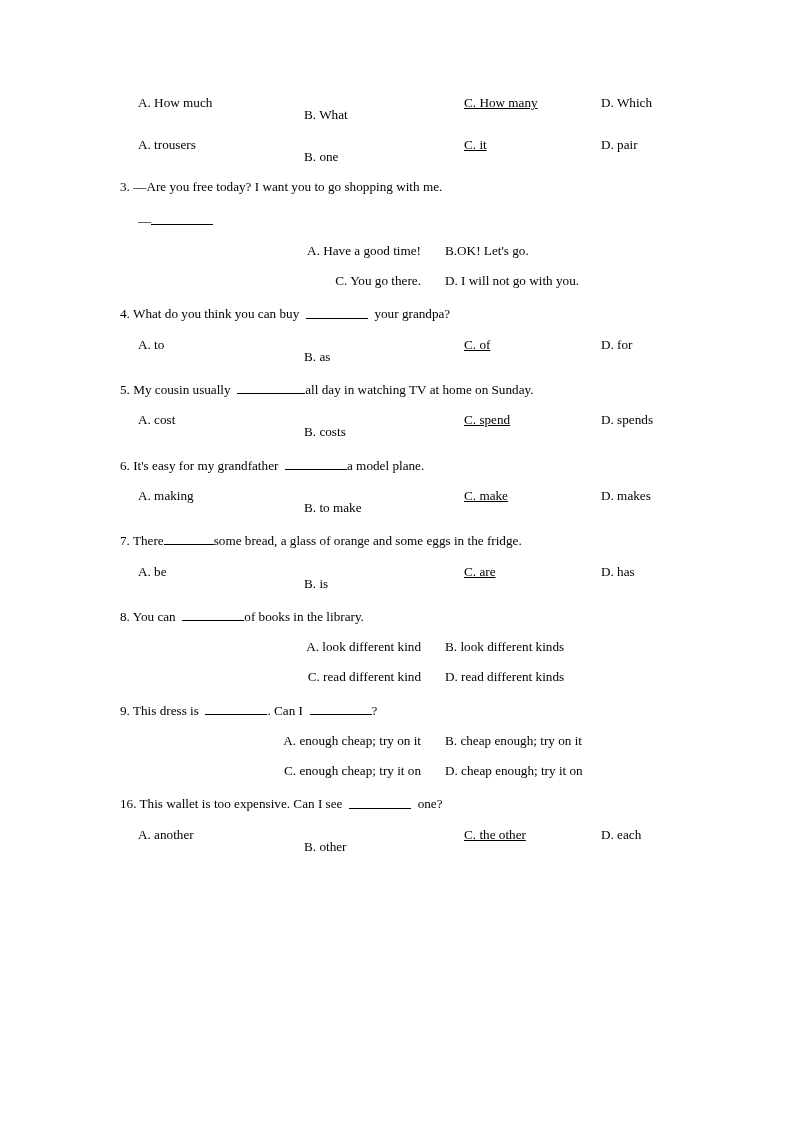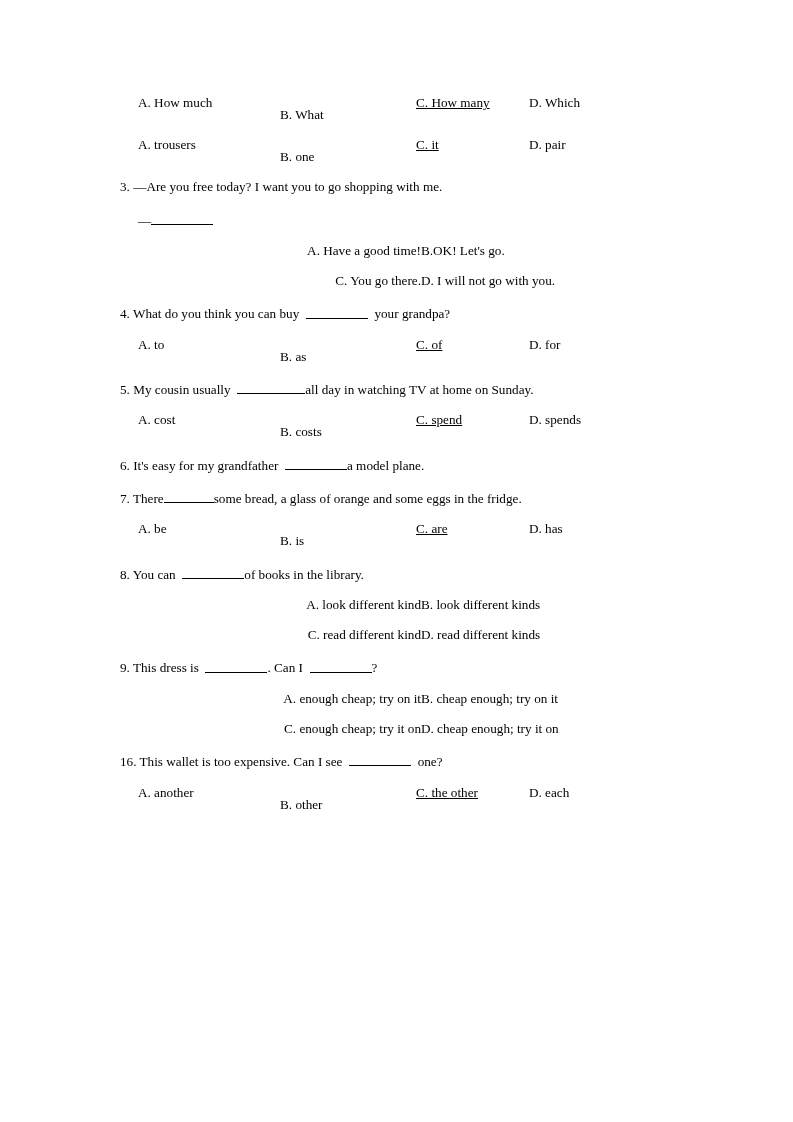--- a/index.html
+++ b/index.html
@@ -24,20 +24,21 @@
   }
   .doc {
     width: 560px;
     margin: 0 auto 0 0;
   }
   .q {
     font-size: 13.2px;
     line-height: 1.0;
     margin: 0 0 17px 0;
     white-space: nowrap;
+    gap: 24px;
   }
   .q.stem {
     margin-bottom: 17px;
   }
   .q.opts {
     padding-left: 18px;
   }
   .q.opts4 {
     display: flex;
   }
@@ -129,20 +130,26 @@
       <span class="c2">B. costs</span>
       <span class="c3">C. spend</span>
       <span class="c4">D. spends</span>
     </div>
 
     <div class="q stem">
       <span>6. It's easy for my grandfather</span>
       <span class="sp">&nbsp;</span><span class="blank b-long"></span><span>a model plane.</span>
     </div>
 
+    <div class="q opts opts4">
+      <span class="c1">A. making</span>
+      <span class="c2">B. to make</span>
+      <span class="c3">C. make</span>
+      <span class="c4">D. makes</span>
+    </div>
 
     <div class="q stem">
       <span>7. There</span><span class="blank b-med"></span><span>some bread, a glass of orange and some eggs in the fridge.</span>
     </div>
 
     <div class="q opts opts4">
       <span class="c1">A. be</span>
       <span class="c2">B. is</span>
       <span class="c3">C. are</span>
       <span class="c4">D. has</span>

